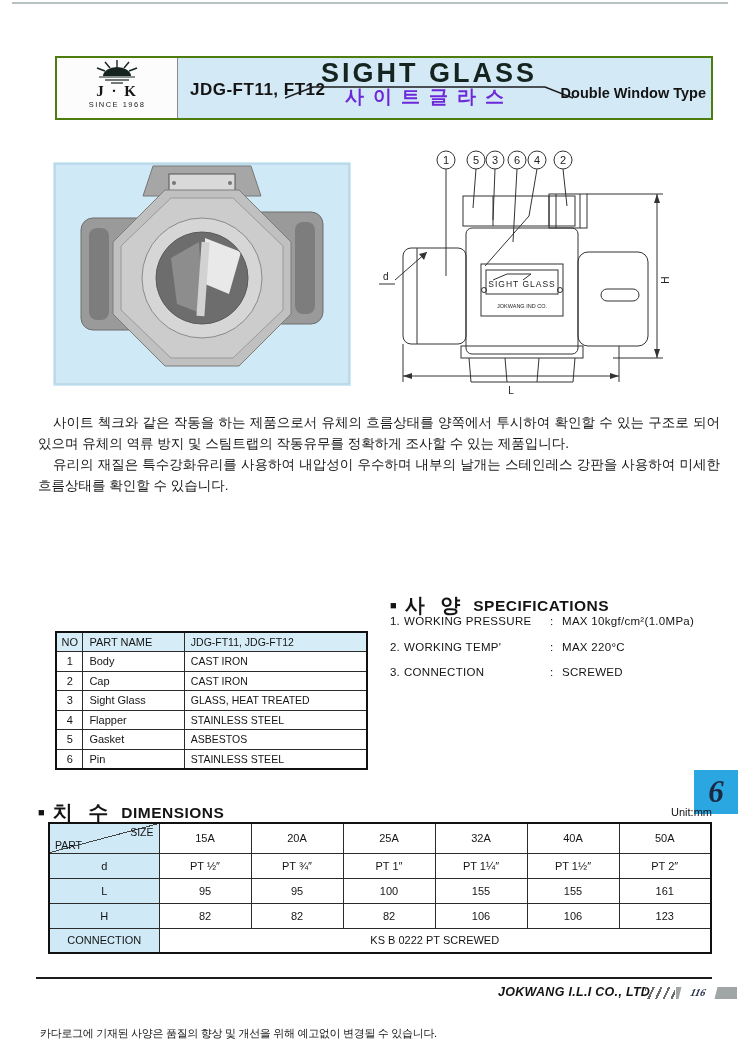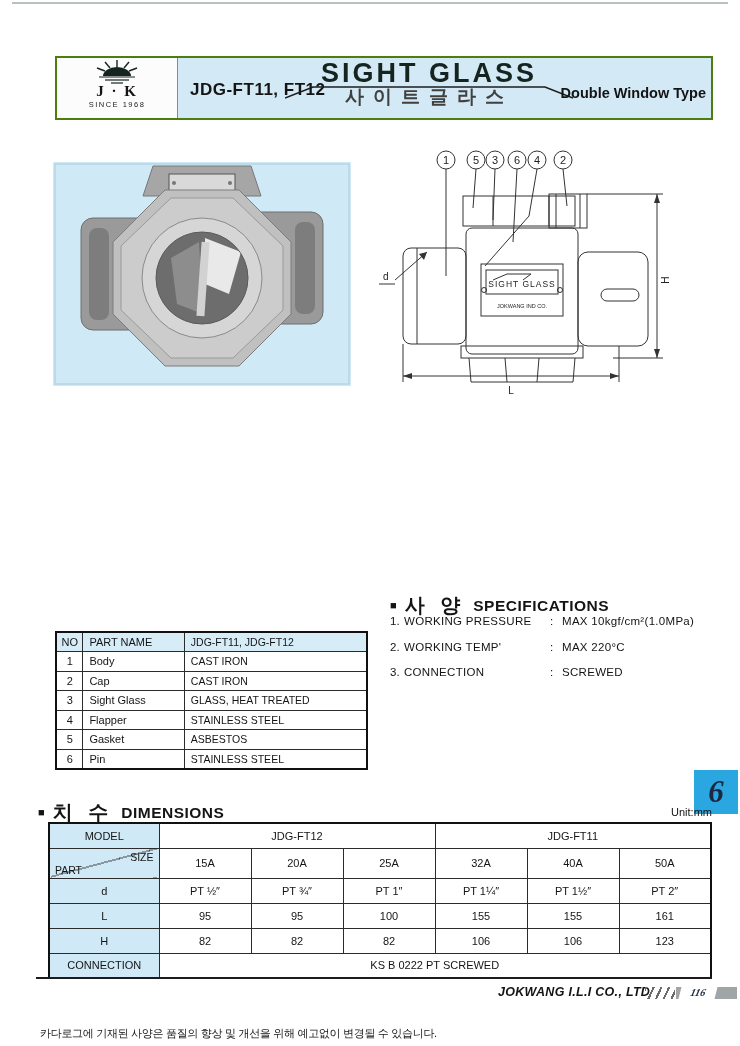--- a/index.html
+++ b/index.html
@@ -20,21 +20,21 @@
     position:absolute; left:0; top:0; width:121px; height:100%;
     background:#fcfcfc; border-right:1px solid #8a8a8a; text-align:center;
   }
   .logo-sun { display:block; margin:2px auto 0; }
   .logo-brand { font-family:"Liberation Serif", serif; font-weight:bold; font-size:15px; letter-spacing:2px; line-height:14px; }
   .logo-since { font-size:7.5px; letter-spacing:1.5px; margin-top:2px; color:#222; }
   .header-model { position:absolute; left:133px; top:22px; font-weight:bold; font-size:17px; letter-spacing:0.5px; }
   .header-center { position:absolute; left:228px; top:1px; width:288px; text-align:center; }
   .header-title { font-weight:bold; font-size:27px; letter-spacing:3px; color:#15241f; line-height:28px; white-space:nowrap; }
   .header-banner { display:block; margin:-3px auto 0; }
-  .header-title-kr { font-weight:bold; font-size:19px; letter-spacing:9px; color:#404040; line-height:20px; margin-top:-12px; white-space:nowrap; }
+  .header-title-kr { font-weight:bold; font-size:19px; letter-spacing:9px; color:#6d28d9; line-height:20px; margin-top:-12px; white-space:nowrap; }
   .header-subtitle { position:absolute; right:5px; top:27px; font-weight:bold; font-size:14.5px; white-space:nowrap; }
 
   
   .photo { position:absolute; left:53px; top:162px; width:298px; height:224px; }
   .diagram { position:absolute; left:373px; top:146px; width:347px; height:254px; }
   .diagram svg text { font-family:"Liberation Sans", sans-serif; fill:#222; }
 
   
   .description { position:absolute; left:38px; top:412px; width:682px; font-size:13.5px; line-height:21px; text-align:justify; color:#181818; }
   .description p { text-indent:15px; }
@@ -238,20 +238,22 @@
       </g>
       <text x="149" y="141" font-size="8.5" text-anchor="middle" letter-spacing="1">SIGHT GLASS</text>
       <text x="149" y="162" font-size="5.5" text-anchor="middle">JOKWANG IND CO.</text>
       <text x="10" y="134" font-size="10">d</text>
       <text x="296" y="134" font-size="10" transform="rotate(-90 296 134)" text-anchor="middle">H</text>
       <text x="138" y="248" font-size="10" text-anchor="middle">L</text>
     </svg>
   </div>
 
   <div class="description">
+    <p>사이트 첵크와 같은 작동을 하는 제품으로서 유체의 흐름상태를 양쪽에서 투시하여 확인할 수 있는 구조로 되어 있으며 유체의 역류 방지 및 스팀트랩의 작동유무를 정확하게 조사할 수 있는 제품입니다.</p>
+    <p>유리의 재질은 특수강화유리를 사용하여 내압성이 우수하며 내부의 날개는 스테인레스 강판을 사용하여 미세한 흐름상태를 확인할 수 있습니다.</p>
   </div>
 
   <div class="sec-title" style="left:390px; top:592px;">
     <span class="sec-marker">■</span>
     <span class="sec-kr">사 양</span>
     <span class="sec-en">SPECIFICATIONS</span>
   </div>
   <div class="specs">
     <div class="spec-row">
       <span class="spec-no">1.</span>
@@ -319,25 +321,20 @@
 
   <div class="sec-title" style="left:38px; top:799px;">
     <span class="sec-marker">■</span>
     <span class="sec-kr">치 수</span>
     <span class="sec-en">DIMENSIONS</span>
   </div>
   <div class="unit-label">Unit:mm</div>
 
   <table class="dim-table">
     <tbody>
-      <tr>
-        <td class="lbl" style="height:23px;">MODEL</td>
-        <td colspan="3">JDG-FT12</td>
-        <td colspan="3">JDG-FT11</td>
-      </tr>
       <tr>
         <td class="lbl diag">
           <span class="diag-top">SIZE</span>
           <span class="diag-bottom">PART</span>
         </td>
         <td style="width:92px;">15A</td>
         <td style="width:92px;">20A</td>
         <td style="width:92px;">25A</td>
         <td style="width:92px;">32A</td>
         <td style="width:92px;">40A</td>

